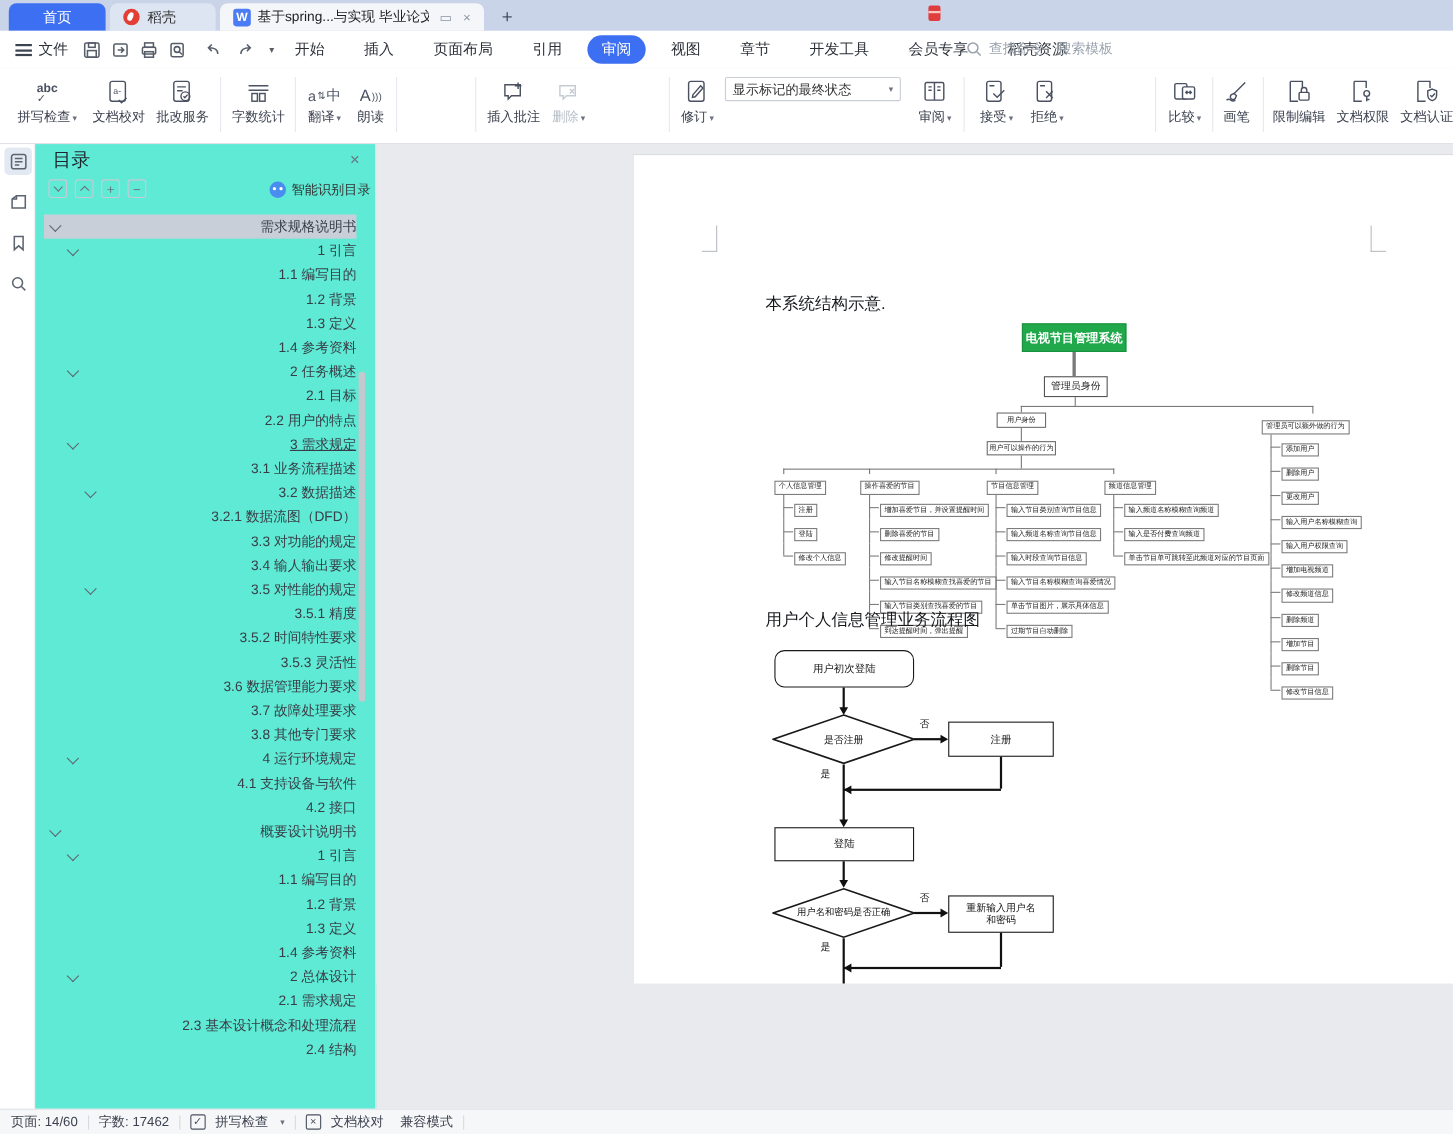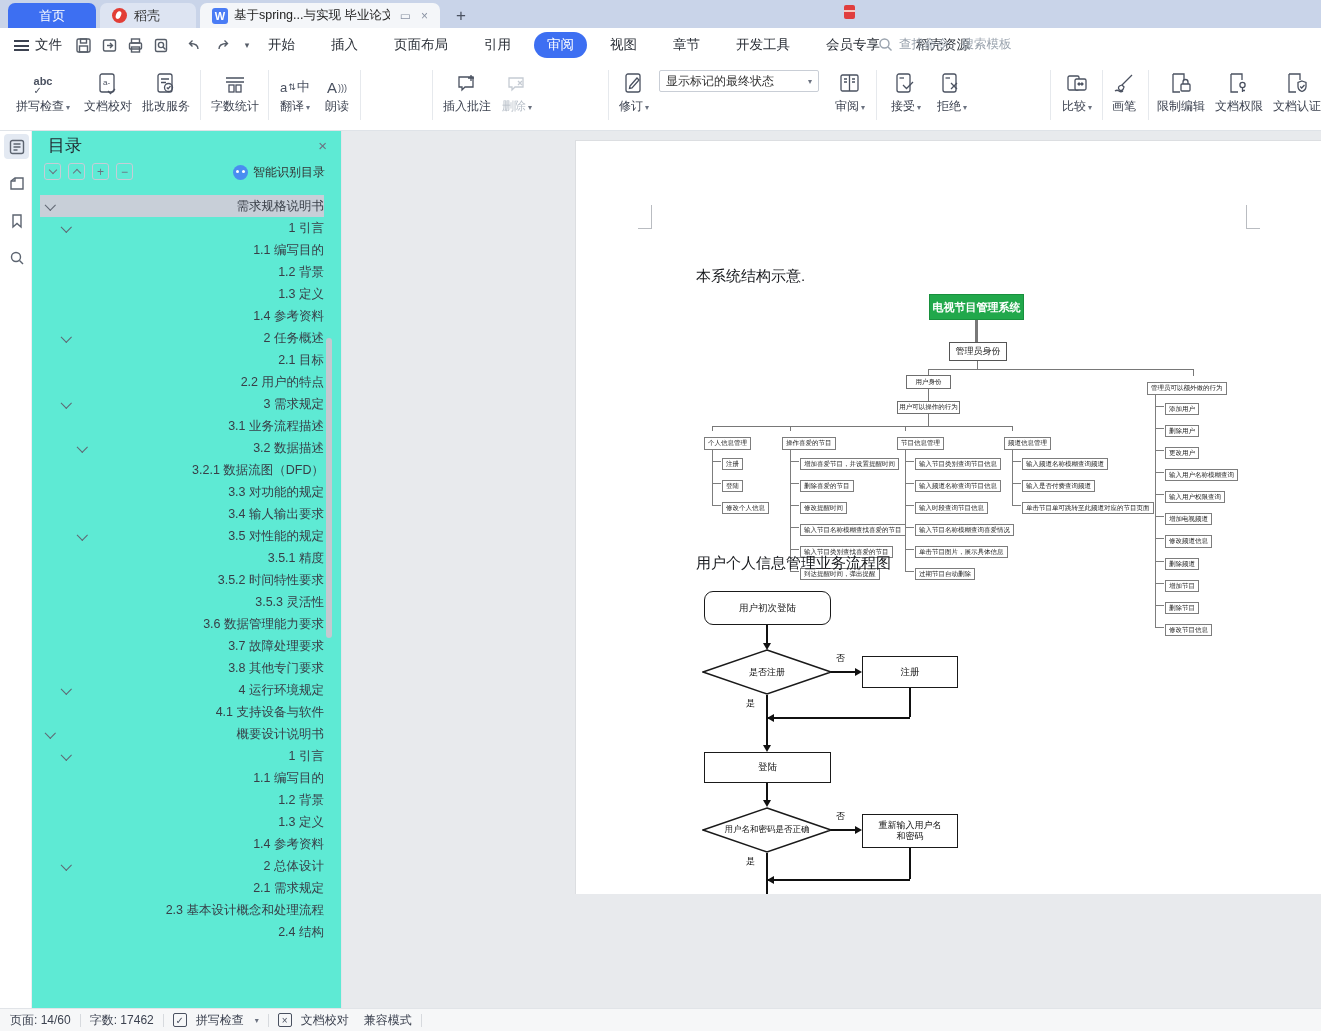--- a/index.html
+++ b/index.html
@@ -53,21 +53,21 @@
   .sic svg{stroke:#5c6470;fill:none;stroke-width:1.4;}
   .sic.active{background:#e3e9f2;}
   
   #tocpanel{position:absolute;left:32px;top:131px;width:310px;height:877px;background:#5eead4;border-right:1px solid #e2e5e9;}
   #toc-title{position:absolute;left:16px;top:3px;font-size:17px;color:#1f242c;}
   #toc-close{position:absolute;right:14px;top:6px;font-size:15px;color:#6b7280;}
   .tbtn{position:absolute;top:32px;width:17px;height:17px;border:1px solid #c6ccd6;border-radius:3px;display:flex;align-items:center;justify-content:center;}
   .chev{width:6px;height:6px;border-left:1.5px solid #6b7280;border-bottom:1.5px solid #6b7280;display:inline-block;transform:rotate(-45deg);margin-top:-3px;}
   .chev.up{transform:rotate(135deg);margin-top:3px;}
   .pm{font-size:12px;color:#6b7280;line-height:10px;}
-  #smart{position:absolute;right:16px;top:33px;display:flex;align-items:center;gap:5px;font-size:12px;color:#333;}
+  #smart{position:absolute;right:4px;top:33px;display:flex;align-items:center;gap:5px;font-size:12px;color:#333;}
   .ai-dot{width:15px;height:15px;border-radius:50%;background:#4a8df0;position:relative;}
   .ai-dot::after{content:"";position:absolute;left:3px;top:5px;width:3px;height:3px;border-radius:50%;background:#fff;box-shadow:6px 0 0 #fff;}
   #toc-list{position:absolute;left:8px;top:64px;width:284px;}
   .toc-row{height:22px;line-height:22px;font-size:12.5px;color:#383e47;display:flex;align-items:center;white-space:nowrap;overflow:hidden;justify-content:space-between;}
   .toc-row.sel{background:#c8cfd8;}
   .toc-chev{flex:none;width:8px;height:8px;border-left:1.3px solid #5f6672;border-bottom:1.3px solid #5f6672;transform:rotate(-45deg) translateY(-1px);margin-right:7px;}
   .toc-sp{flex:none;width:15px;}
   #toc-scroll{position:absolute;right:9px;top:207px;width:6px;height:300px;border-radius:3px;background:#c4c9d0;}
   
   #docarea{position:absolute;left:342px;top:131px;width:979px;height:763px;background:#e8eaed;overflow:hidden;}
@@ -485,79 +485,83 @@
         <span>2 任务概述</span>
       </div>
       <div class="toc-row" style="padding-left: 39px;">
         <span class="toc-sp"></span>
         <span>2.1 目标</span>
       </div>
       <div class="toc-row" style="padding-left: 39px;">
         <span class="toc-sp"></span>
         <span>2.2 用户的特点</span>
       </div>
+      <div class="toc-row" style="padding-left: 23px; text-decoration: underline;">
+        <span class="toc-chev"></span>
+        <span>3 需求规定</span>
+      </div>
+      <div class="toc-row" style="padding-left: 39px;">
+        <span class="toc-sp"></span>
+        <span>3.1 业务流程描述</span>
+      </div>
+      <div class="toc-row" style="padding-left: 39px;">
+        <span class="toc-chev"></span>
+        <span>3.2 数据描述</span>
+      </div>
+      <div class="toc-row" style="padding-left: 55px;">
+        <span class="toc-sp"></span>
+        <span>3.2.1 数据流图（DFD）</span>
+      </div>
+      <div class="toc-row" style="padding-left: 39px;">
+        <span class="toc-sp"></span>
+        <span>3.3 对功能的规定</span>
+      </div>
+      <div class="toc-row" style="padding-left: 39px;">
+        <span class="toc-sp"></span>
+        <span>3.4 输人输出要求</span>
+      </div>
+      <div class="toc-row" style="padding-left: 39px;">
+        <span class="toc-chev"></span>
+        <span>3.5 对性能的规定</span>
+      </div>
+      <div class="toc-row" style="padding-left: 55px;">
+        <span class="toc-sp"></span>
+        <span>3.5.1 精度</span>
+      </div>
+      <div class="toc-row" style="padding-left: 55px;">
+        <span class="toc-sp"></span>
+        <span>3.5.2 时间特性要求</span>
+      </div>
+      <div class="toc-row" style="padding-left: 55px;">
+        <span class="toc-sp"></span>
+        <span>3.5.3 灵活性</span>
+      </div>
+      <div class="toc-row" style="padding-left: 39px;">
+        <span class="toc-sp"></span>
+        <span>3.6 数据管理能力要求</span>
+      </div>
+      <div class="toc-row" style="padding-left: 39px;">
+        <span class="toc-sp"></span>
+        <span>3.7 故障处理要求</span>
+      </div>
+      <div class="toc-row" style="padding-left: 39px;">
+        <span class="toc-sp"></span>
+        <span>3.8 其他专门要求</span>
+      </div>
       <div class="toc-row" style="padding-left: 23px;">
         <span class="toc-chev"></span>
-        <span>3 需求规定</span>
-      </div>
-      <div class="toc-row" style="padding-left: 39px;">
-        <span class="toc-sp"></span>
-        <span>3.1 业务流程描述</span>
-      </div>
-      <div class="toc-row" style="padding-left: 39px;">
-        <span class="toc-chev"></span>
-        <span>3.2 数据描述</span>
-      </div>
-      <div class="toc-row" style="padding-left: 55px;">
-        <span class="toc-sp"></span>
-        <span>3.2.1 数据流图（DFD）</span>
-      </div>
-      <div class="toc-row" style="padding-left: 39px;">
-        <span class="toc-sp"></span>
-        <span>3.3 对功能的规定</span>
-      </div>
-      <div class="toc-row" style="padding-left: 39px;">
-        <span class="toc-sp"></span>
-        <span>3.4 输人输出要求</span>
-      </div>
-      <div class="toc-row" style="padding-left: 39px;">
-        <span class="toc-chev"></span>
-        <span>3.5 对性能的规定</span>
-      </div>
-      <div class="toc-row" style="padding-left: 55px;">
-        <span class="toc-sp"></span>
-        <span>3.5.1 精度</span>
-      </div>
-      <div class="toc-row" style="padding-left: 55px;">
-        <span class="toc-sp"></span>
-        <span>3.5.2 时间特性要求</span>
-      </div>
-      <div class="toc-row" style="padding-left: 55px;">
-        <span class="toc-sp"></span>
-        <span>3.5.3 灵活性</span>
-      </div>
-      <div class="toc-row" style="padding-left: 39px;">
-        <span class="toc-sp"></span>
-        <span>3.6 数据管理能力要求</span>
-      </div>
-      <div class="toc-row" style="padding-left: 39px;">
-        <span class="toc-sp"></span>
-        <span>3.7 故障处理要求</span>
-      </div>
-      <div class="toc-row" style="padding-left: 39px;">
-        <span class="toc-sp"></span>
-        <span>3.8 其他专门要求</span>
-      </div>
-      <div class="toc-row" style="padding-left: 23px;">
-        <span class="toc-chev"></span>
         <span>4 运行环境规定</span>
       </div>
       <div class="toc-row" style="padding-left: 39px;">
         <span class="toc-sp"></span>
         <span>4.1 支持设备与软件</span>
+      </div>
+      <div class="toc-row" style="padding-left: 39px;">
+        <span class="toc-sp"></span>
+        <span>4.2 接口</span>
       </div>
       <div class="toc-row" style="padding-left: 7px;">
         <span class="toc-chev"></span>
         <span>概要设计说明书</span>
       </div>
       <div class="toc-row" style="padding-left: 23px;">
         <span class="toc-chev"></span>
         <span>1 引言</span>
       </div>
       <div class="toc-row" style="padding-left: 39px;">

